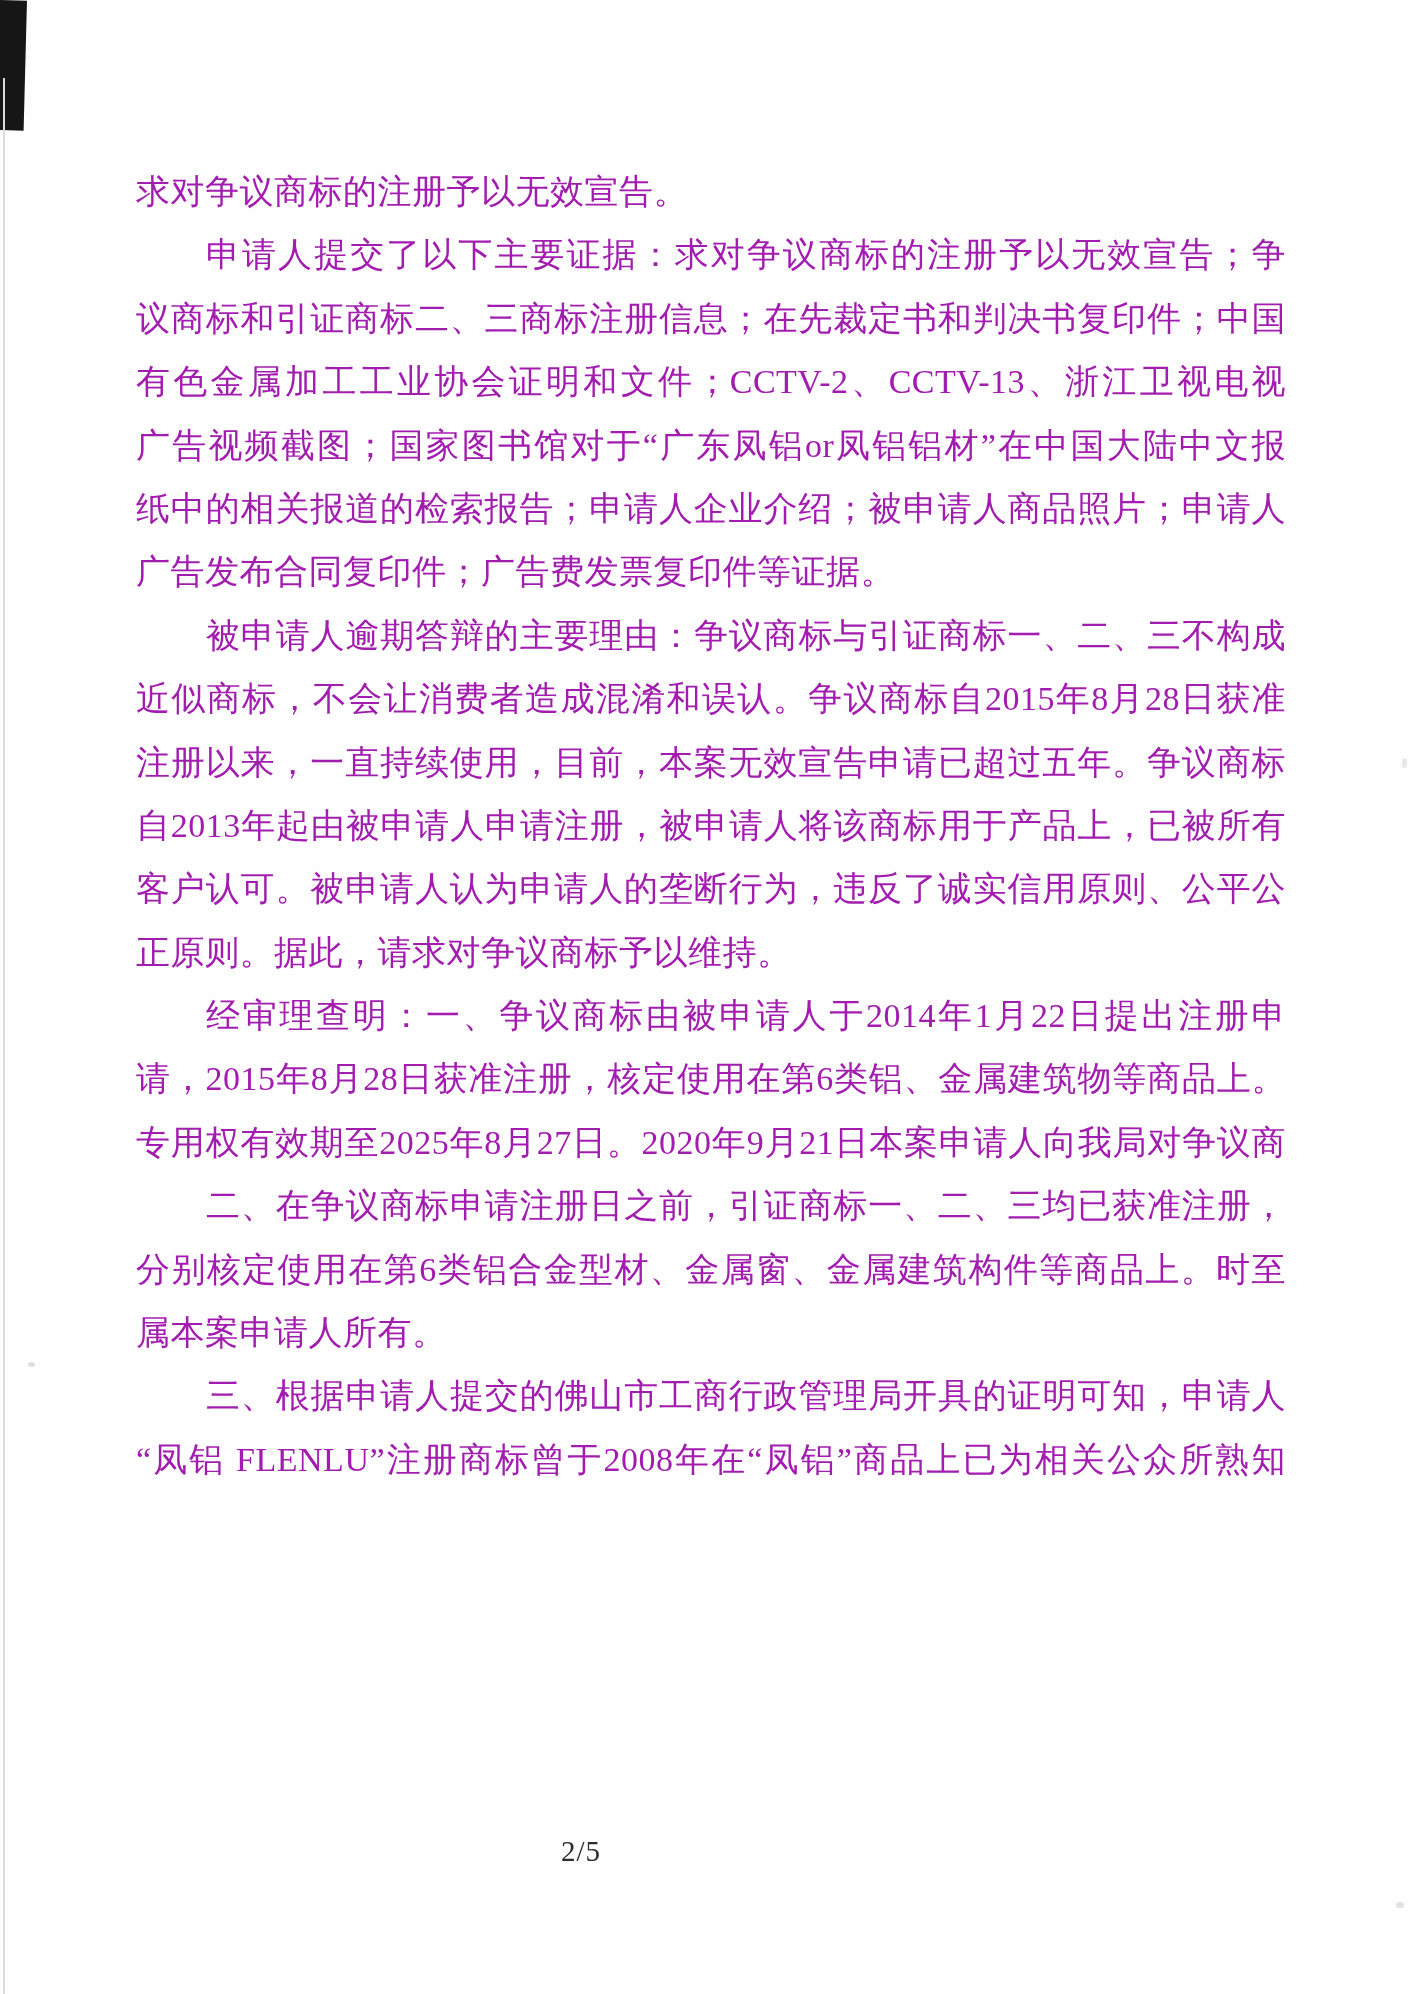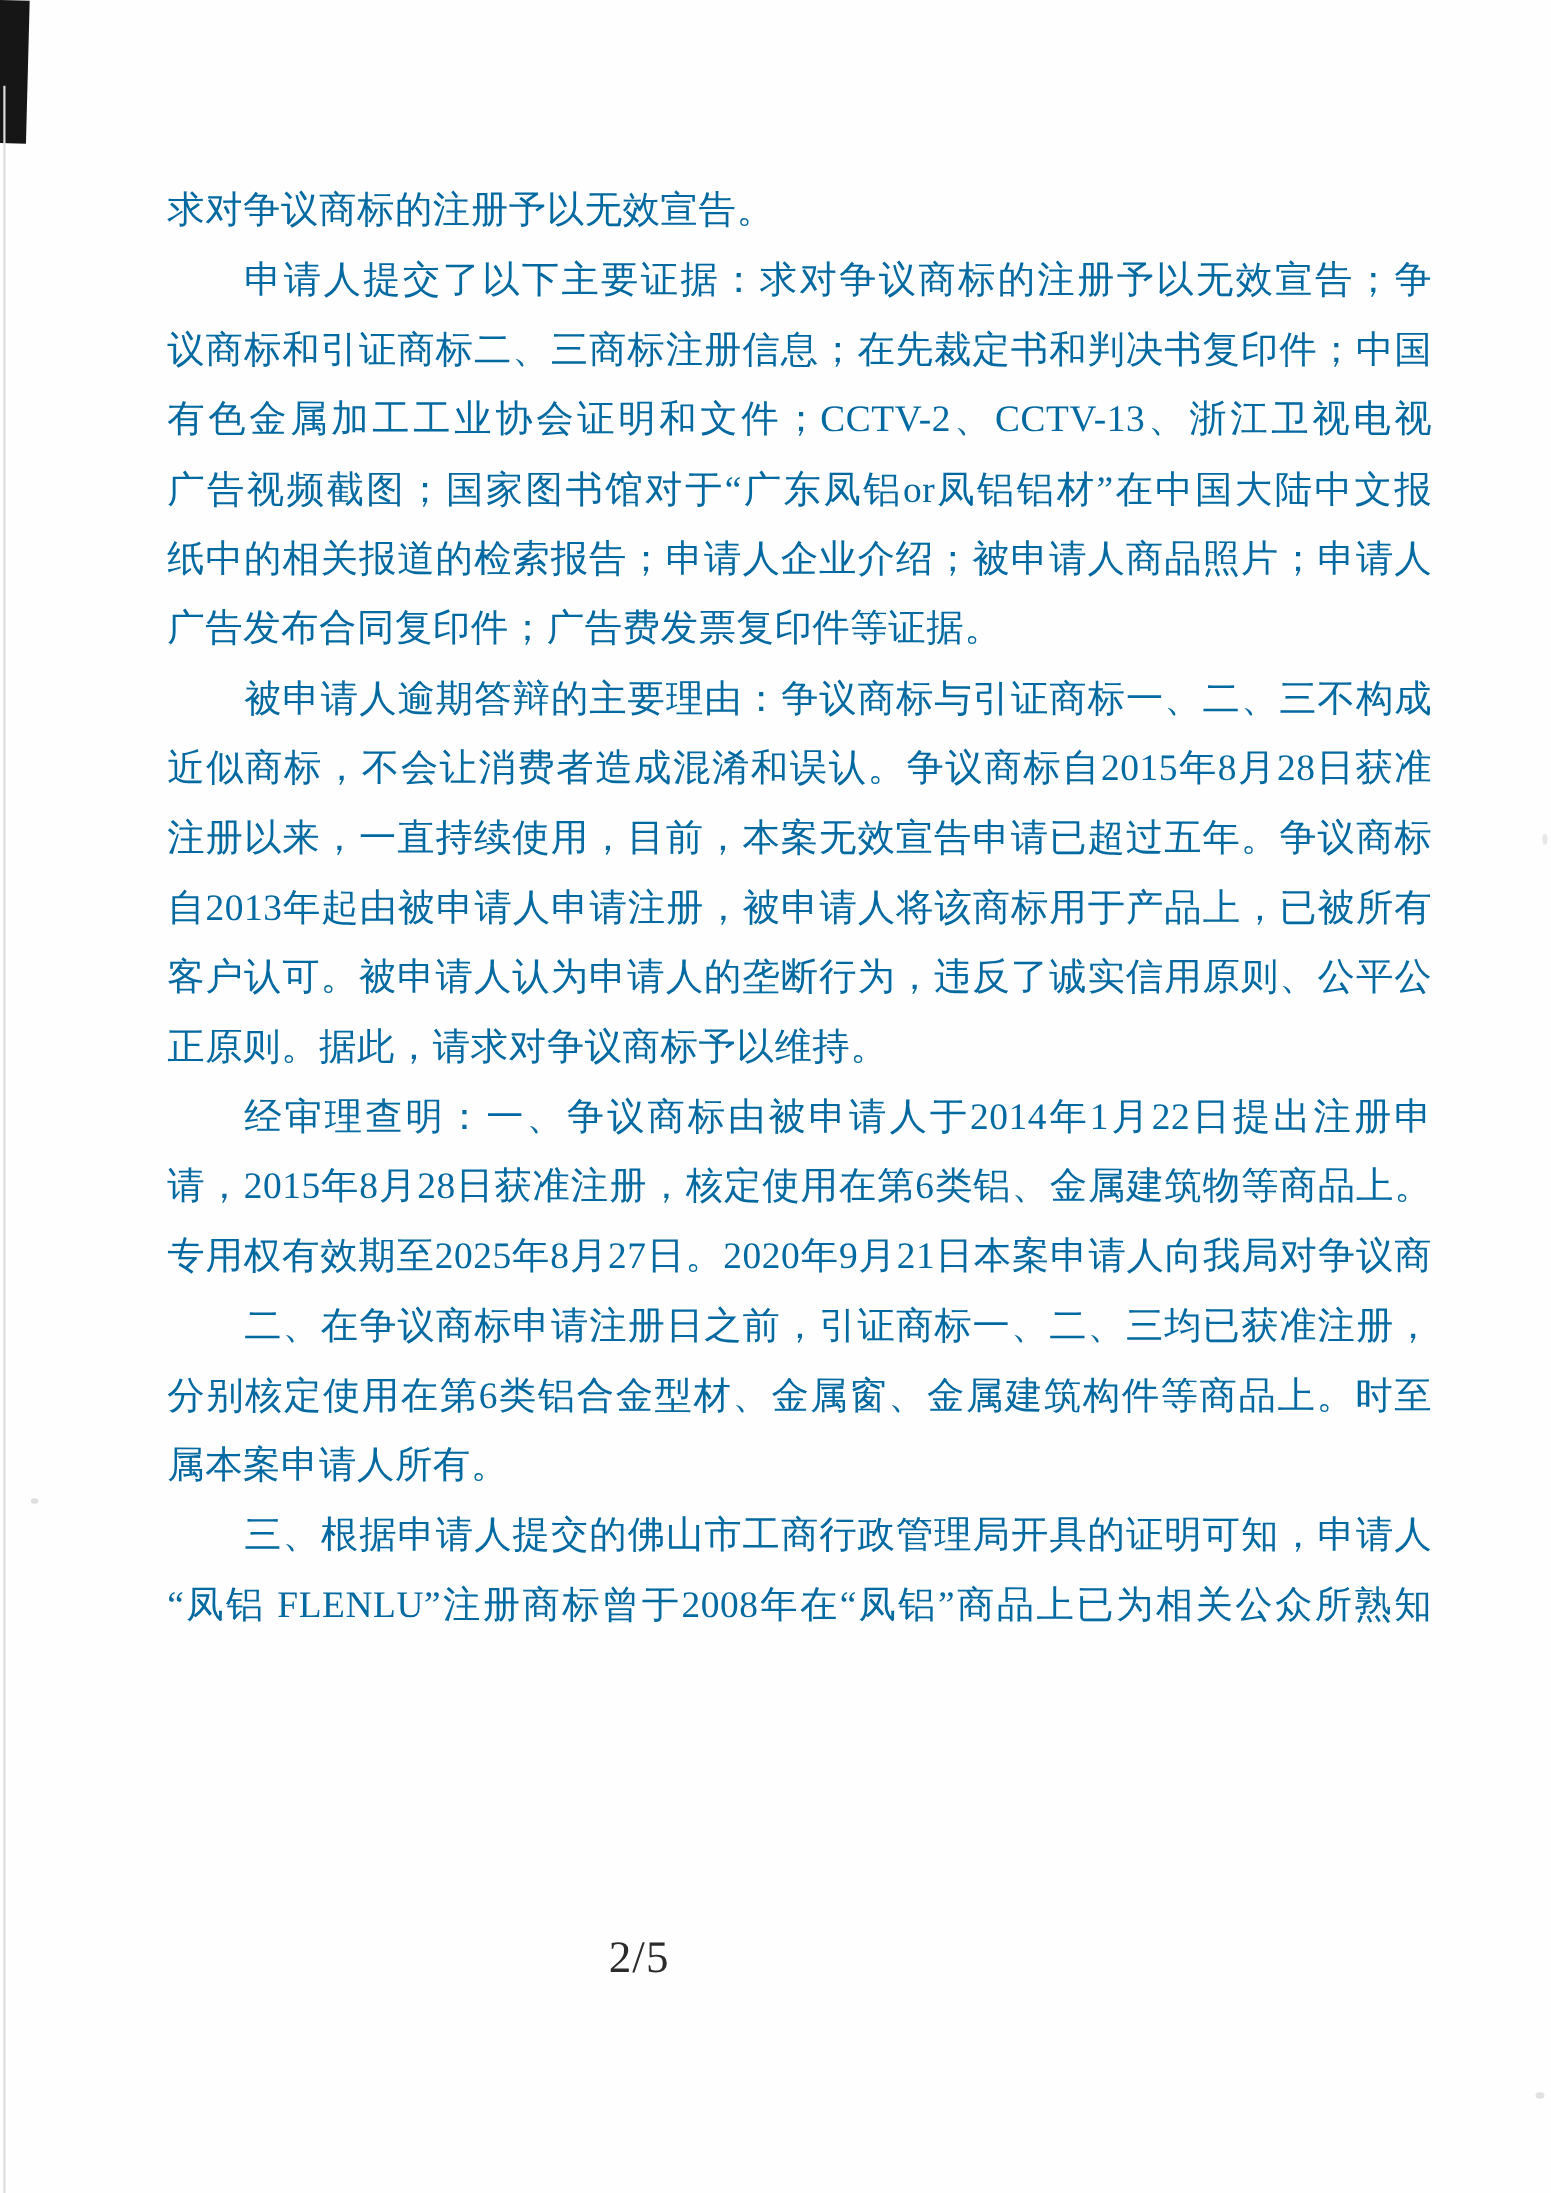--- a/index.html
+++ b/index.html
@@ -43,48 +43,48 @@
     background: #c9c9c9;
     border-radius: 50%;
   }
   .speck.s1 { left: 28px;  top: 1362px; width: 7px; height: 5px; opacity: .6; }
   .speck.s2 { left: 1396px; top: 1902px; width: 8px; height: 6px; opacity: .55; }
   .speck.s3 { left: 1402px; top: 758px;  width: 5px; height: 10px; opacity: .4; }
 
   
   .text-block {
     position: absolute;
-    left: 152px;
+    left: 136px;
     top: 160px;
     width: 1150px;
-    color: #0369a1;
+    color: #a21caf;
   }
   .doc-line {
     font-size: 34px;
     line-height: 63.4px;
     height: 63.4px;
     letter-spacing: 0.5px;
     white-space: normal;
     text-align: left;
   }
   .doc-line.fill {
     text-align: justify;
     text-align-last: justify;
     text-justify: inter-character;
   }
   .doc-line.indent {
     padding-left: 70px;
   }
   .page-number {
     position: absolute;
     left: 0;
-    top: 1755px;
+    top: 1835px;
     width: 1162px;
     text-align: center;
-    font-size: 41px;
+    font-size: 29px;
     color: #2b2b2b;
     letter-spacing: 1px;
   }
 </style>
 </head>
 <body>
 
 <div class="page">
 
   <div class="corner-mark"></div>

